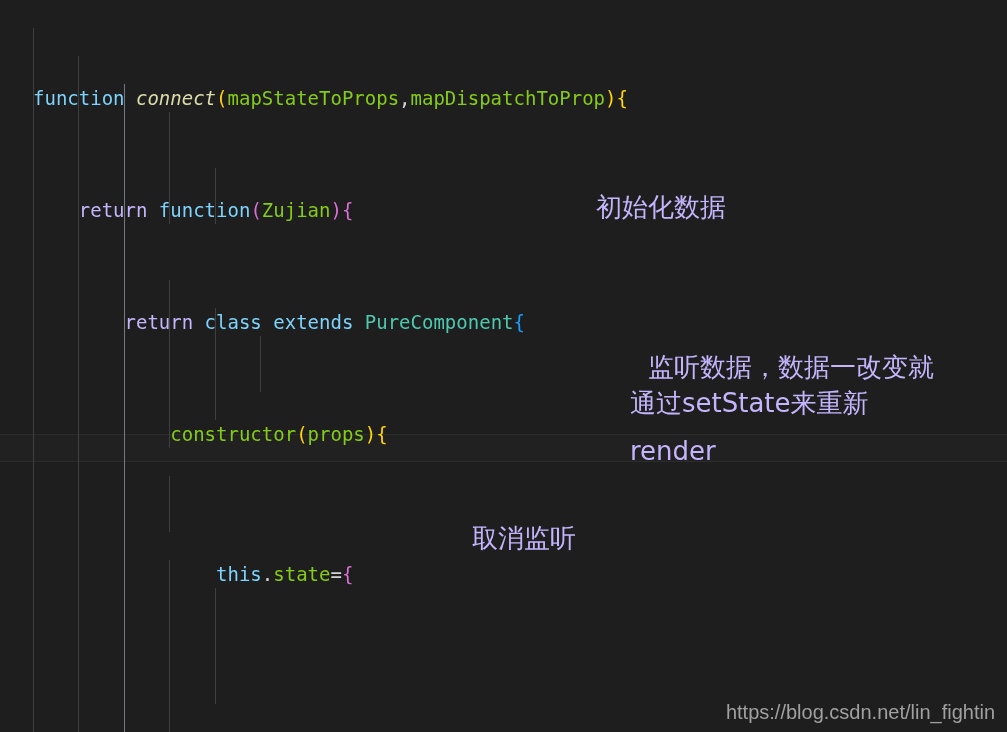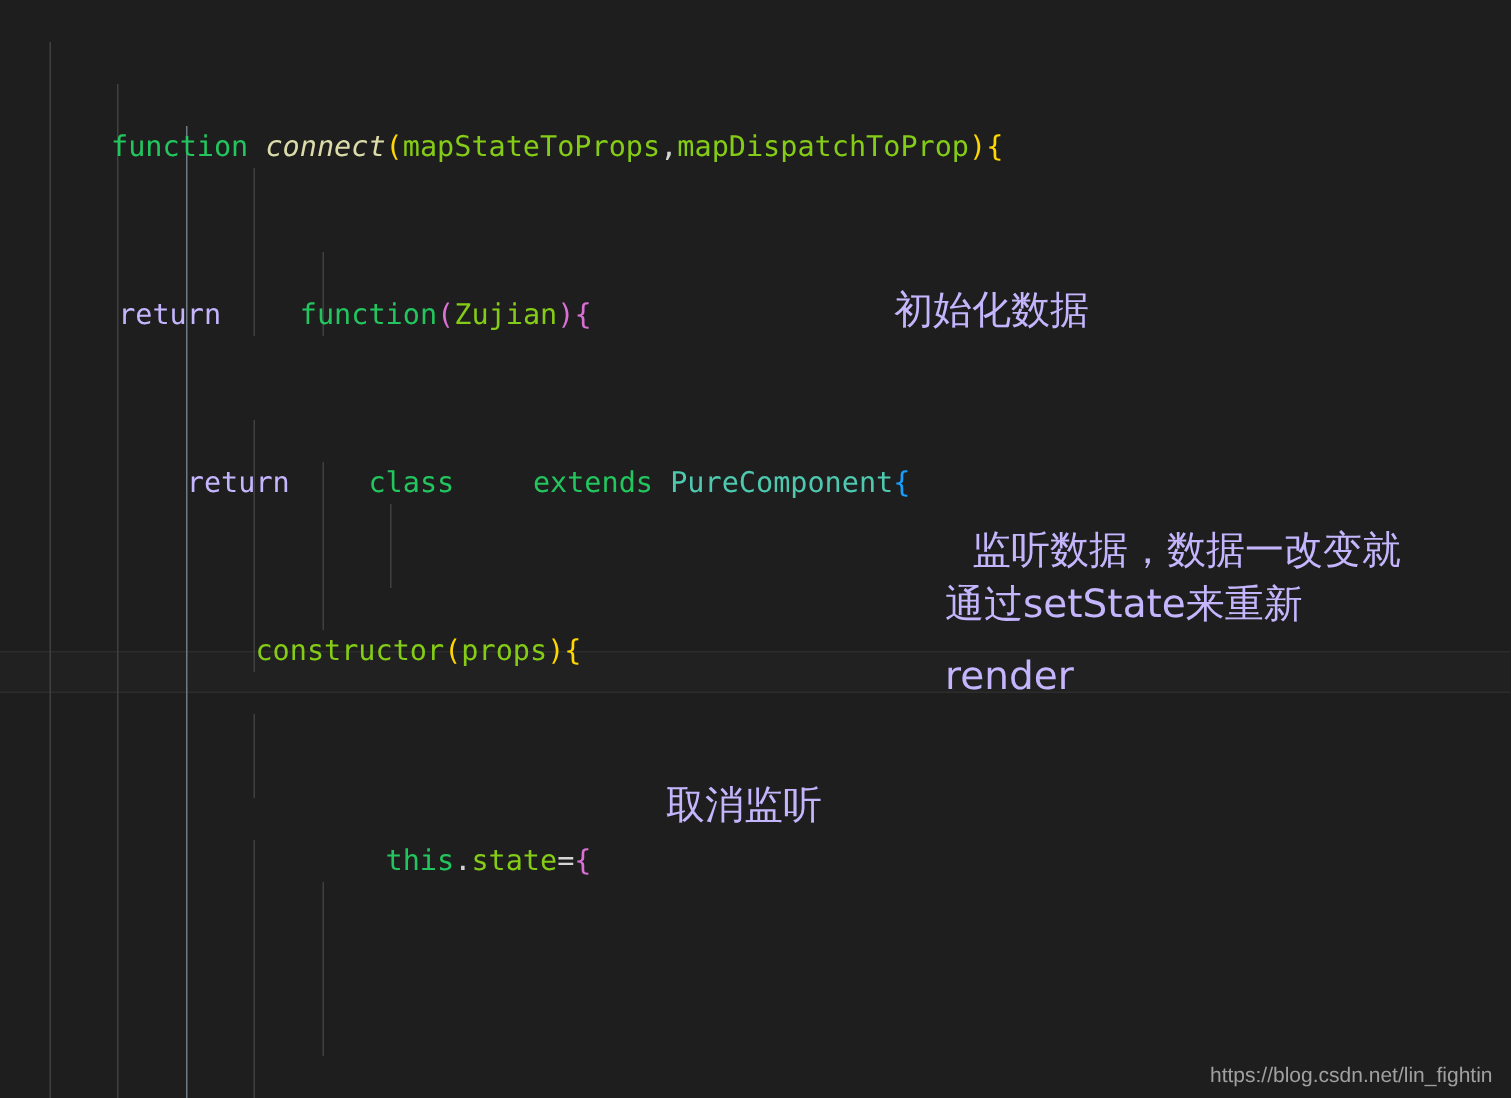--- a/index.html
+++ b/index.html
@@ -62,21 +62,21 @@
     letter-spacing: 0px;
   }
   .line {
     height: 28px;
     position: relative;
     padding-left: 33px;
     box-sizing: border-box;
   }
 
   
-  .kw        { color: #22c55e; margin-left: 41px; }   
+  .kw        { color: #7dd3fc; }   
   .ctl       { color: #c4b5fd; }   
   .fn        { color: #dcdcaa; font-style: italic; }   
   .type      { color: #4ec9b0; }   
   .var       { color: #84cc16; }
   .op        { color: #d4d4d4; }
   .punct     { color: #d4d4d4; }
   .b1        { color: #ffd700; }   
   .b2        { color: #da70d6; }   
   .b3        { color: #179fff; }
 
@@ -91,21 +91,21 @@
     font-weight: 400;
   }
 
   
   #watermark {
     position: absolute;
     right: 12px;
     bottom: 8px;
     color: #a0a0a0;
     font-family: "Liberation Sans", "DejaVu Sans", sans-serif;
-    font-size: 14px;
+    font-size: 20px;
     white-space: pre;
   }
 </style>
 </head>
 <body>
 
 <div id="editor">
 
   <div id="current-line" style="top:434px;"></div>
 
@@ -174,17 +174,17 @@
     
 
     
 
   </div>
 
   <div class="annotation" style="left:596px; top:190px;">初始化数据</div>
   <div class="annotation" style="left:648px; top:350px;">监听数据，数据一改变就</div>
   <div class="annotation" style="left:630px; top:386px;">通过setState来重新</div>
   <div class="annotation" style="left:630px; top:434px;">render</div>
-  <div class="annotation" style="left:444px; top:521px;font-family:Liberation Mono, monospace;">取消监听</div>
+  <div class="annotation" style="left:472px; top:521px;">取消监听</div>
 
   <div id="watermark">https://blog.csdn.net/lin_fightin</div>
 
 </div>
 
 </body></html>

